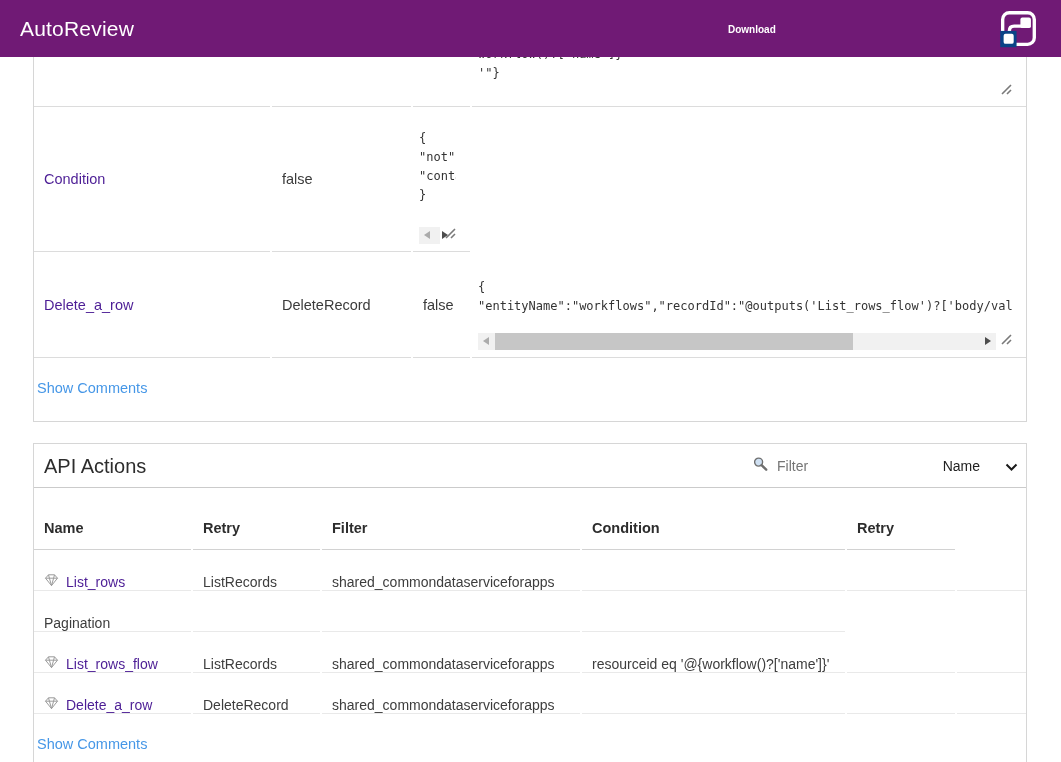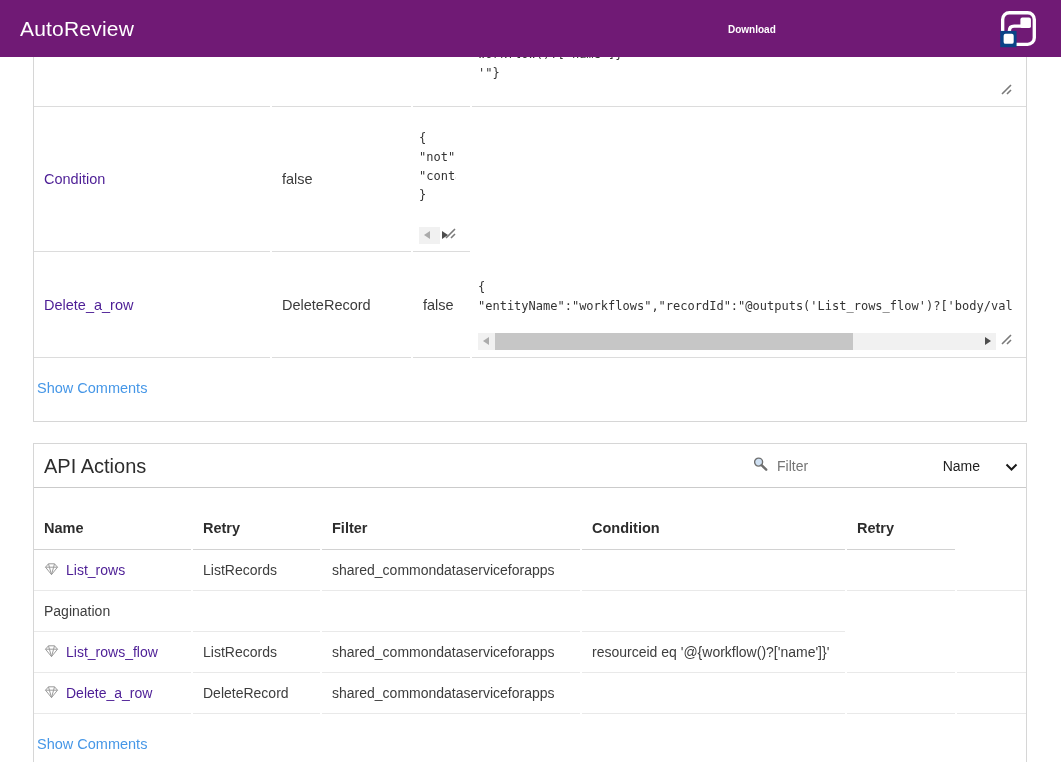--- a/index.html
+++ b/index.html
@@ -70,21 +70,21 @@
     display:flex; align-items:center; gap:7px; }
   .filter-input { border:none; outline:none; font-size:14px; color:#333; width:120px;
     font-family:"Liberation Sans", sans-serif; background:transparent; }
   .sort-group { position:absolute; right:8px; top:50%; transform:translateY(-50%);
     display:flex; align-items:center; gap:25px; cursor:pointer; }
   .sort-value { font-size:14px; color:#222; }
 
   .agrid { display:grid; grid-template-columns:157px 127px 258px 263px 108px 1fr; column-gap:2px; }
   .ahcell { height:62px; display:flex; align-items:flex-end; padding:0 0 13px 10px;
     font-weight:bold; font-size:14.5px; color:#2d2d2d; border-bottom:1px solid #d2d2d2; }
-  .acell { height:41px; display:flex; align-items:center; padding-left:10px;
+  .acell { height:41px; display:flex; align-items:flex-end; padding-left:10px;
     font-size:14px; color:#3d3d3d; border-bottom:1px solid #e9e9e9; }
   .acell .name-link { font-size:14px; }
   .gem { margin-right:7px; flex:none; }
 </style>
 </head>
 <body>
 
 <div class="topbar">
   <div class="app-title">AutoReview</div>
   <a class="download-link">Download</a>

